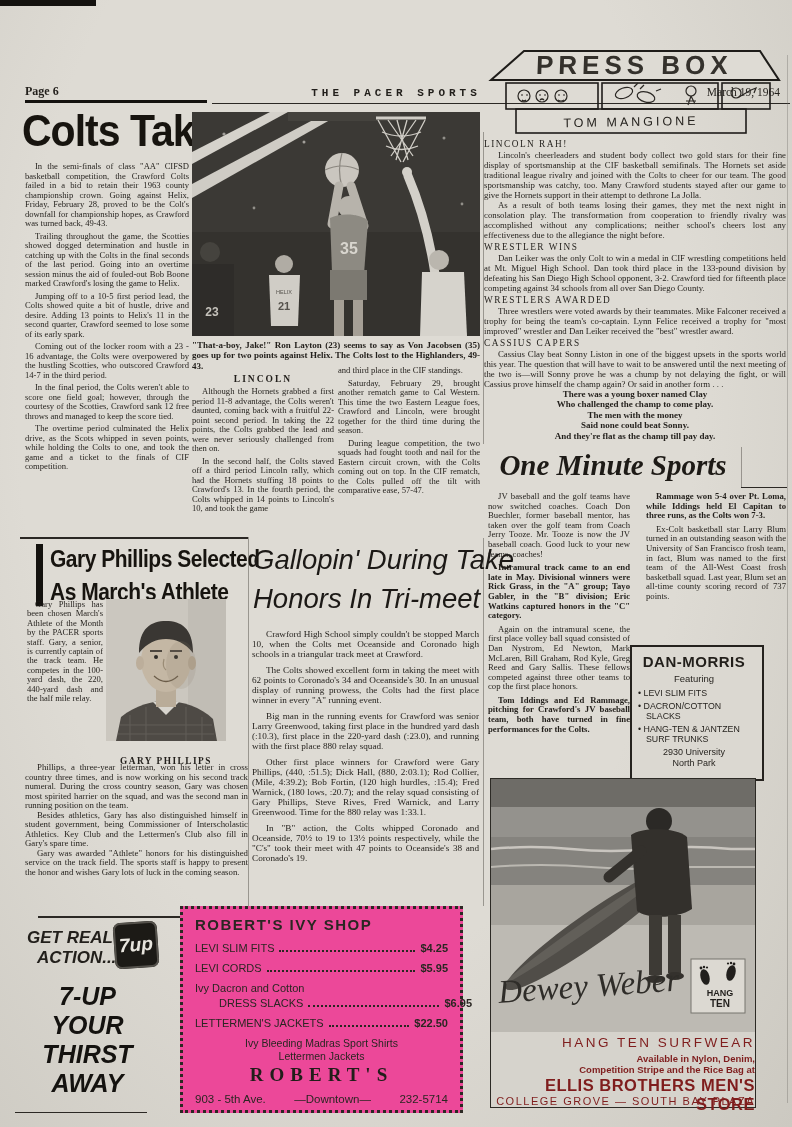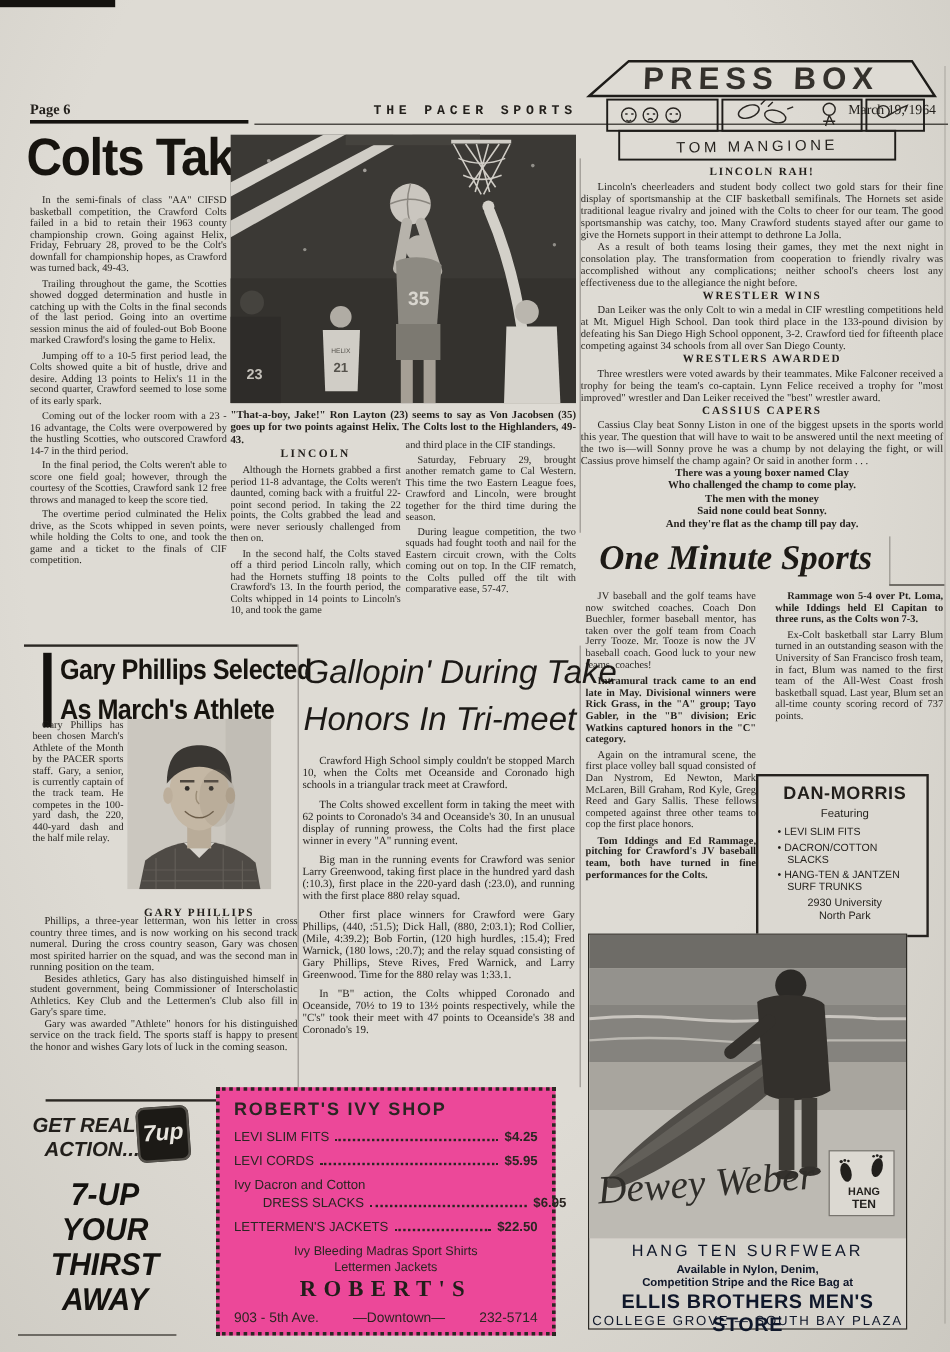--- a/index.html
+++ b/index.html
@@ -34,39 +34,39 @@
   #lincoln-h{left:192px;top:374px;width:142px;text-align:center;font-weight:bold;
     font-size:9.5px;letter-spacing:2px;}
   #col2{left:192px;top:387px;width:142px;height:170px;overflow:hidden;}
   #col3{left:338px;top:366px;width:142px;height:192px;overflow:hidden;}
 
   
   #vrule-pb{left:483px;top:132px;height:312px;}
   #pressbox-art{left:486px;top:47px;width:296px;height:88px;}
   #pb-text{left:484px;top:137px;width:302px;font-size:8.8px;line-height:10px;}
   #pb-text p{margin:0;text-indent:14px;text-align:justify;}
-  .pb-head{font-weight:bold;text-align:center;font-size:9.3px;letter-spacing:1.5px;
+  .pb-head{font-weight:normal;font-size:9.3px;letter-spacing:1.5px;
     margin:2px 0 1px 0;}
   .poem-line{text-align:center;font-weight:bold;font-size:9px;line-height:10.4px;}
 
   
   #oms-title{left:488px;top:449px;width:250px;text-align:center;font-style:italic;
     font-weight:bold;font-size:29px;color:#1d1a16;}
   #oms-vstub{left:741px;top:447px;height:40px;}
   #oms-hstub{left:741px;top:487px;width:46px;height:1px;}
   #vrule-right{left:787px;top:55px;height:1048px;opacity:.35;}
   .oms-col{font-size:8.7px;line-height:9.6px;text-align:justify;}
   .oms-col p{margin:0 0 4px 0;text-indent:10px;}
   #oms-left{left:488px;top:492px;width:142px;}
   #oms-right{left:646px;top:492px;width:140px;}
   .bold{font-weight:bold;}
 
   
   #dm-box{left:630px;top:645px;width:124px;height:126px;border:2px solid #25221e;
-    background:#dbd8d1;padding:6px 6px 0 10px;}
+    background:#dbd8d1;padding:6px 6px 0 0;}
   .dm-name{text-align:center;font-family:"Liberation Sans",sans-serif;font-weight:bold;
     font-size:15px;letter-spacing:.5px;}
   .dm-feat{text-align:center;font-size:9.5px;margin:3px 0 4px 0;font-family:"Liberation Sans",sans-serif;}
   .dm-item{font-family:"Liberation Sans",sans-serif;font-size:8.8px;line-height:10.5px;
     padding-left:14px;text-indent:-8px;margin-bottom:2px;}
   .dm-item::before{content:"•  ";}
   .dm-addr{text-align:center;font-size:9px;font-family:"Liberation Sans",sans-serif;line-height:11px;}
   .dm-phone{text-align:center;font-size:9px;font-family:"Liberation Sans",sans-serif;margin-top:20px;}
 
   
@@ -120,21 +120,21 @@
   .rb-center{position:absolute;left:0;width:277px;text-align:center;
     font-family:"Liberation Sans",sans-serif;font-size:10.5px;color:#2a2622;}
   .rb-name{position:absolute;left:0;top:155px;width:277px;text-align:center;
     font-weight:bold;font-size:19px;letter-spacing:6px;color:#211e1a;}
   .rb-footer{position:absolute;left:12px;top:184px;width:253px;display:flex;
     justify-content:space-between;font-family:"Liberation Sans",sans-serif;font-size:11.5px;color:#2a2622;}
 
   
   #ellis{left:490px;top:778px;width:266px;height:330px;border:1px solid #2c2a25;
     background:#d6d3cc;box-sizing:border-box;}
-  .el-line{position:absolute;left:0;width:264px;text-align:center;color:#0f172a;}
+  .el-line{position:absolute;left:0;width:264px;text-align:right;color:#7f1d1d;}
   #el-l1{top:256px;font-family:"Liberation Sans",sans-serif;font-size:13.5px;letter-spacing:2.5px;}
   #el-l2{top:274px;font-family:"Liberation Sans",sans-serif;font-weight:bold;font-size:9.5px;}
   #el-l3{top:285px;font-family:"Liberation Sans",sans-serif;font-weight:bold;font-size:9.5px;}
   #el-l4{top:297px;font-family:"Liberation Sans",sans-serif;font-weight:bold;font-size:16.5px;letter-spacing:.5px;}
   #el-l5{top:316px;font-family:"Liberation Sans",sans-serif;font-size:11px;letter-spacing:1.5px;}
 </style>
 </head>
 <body>
 
 <div class="abs" id="artifact-top"></div>

